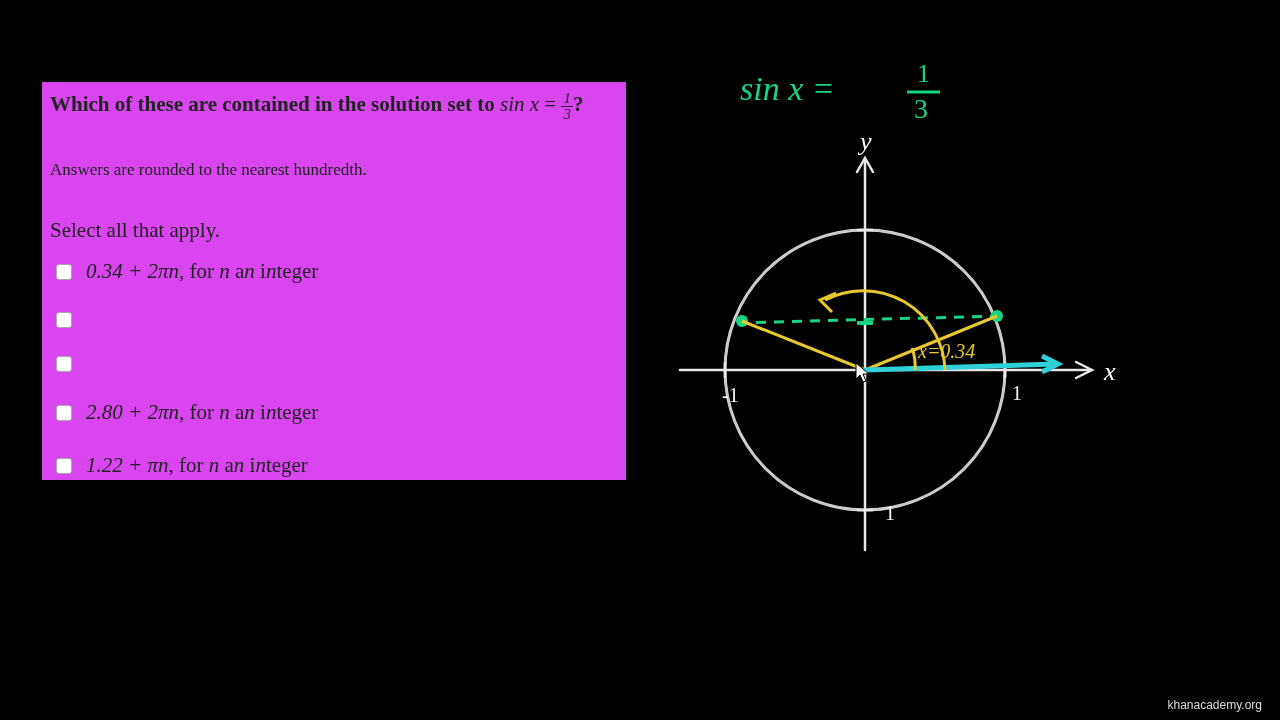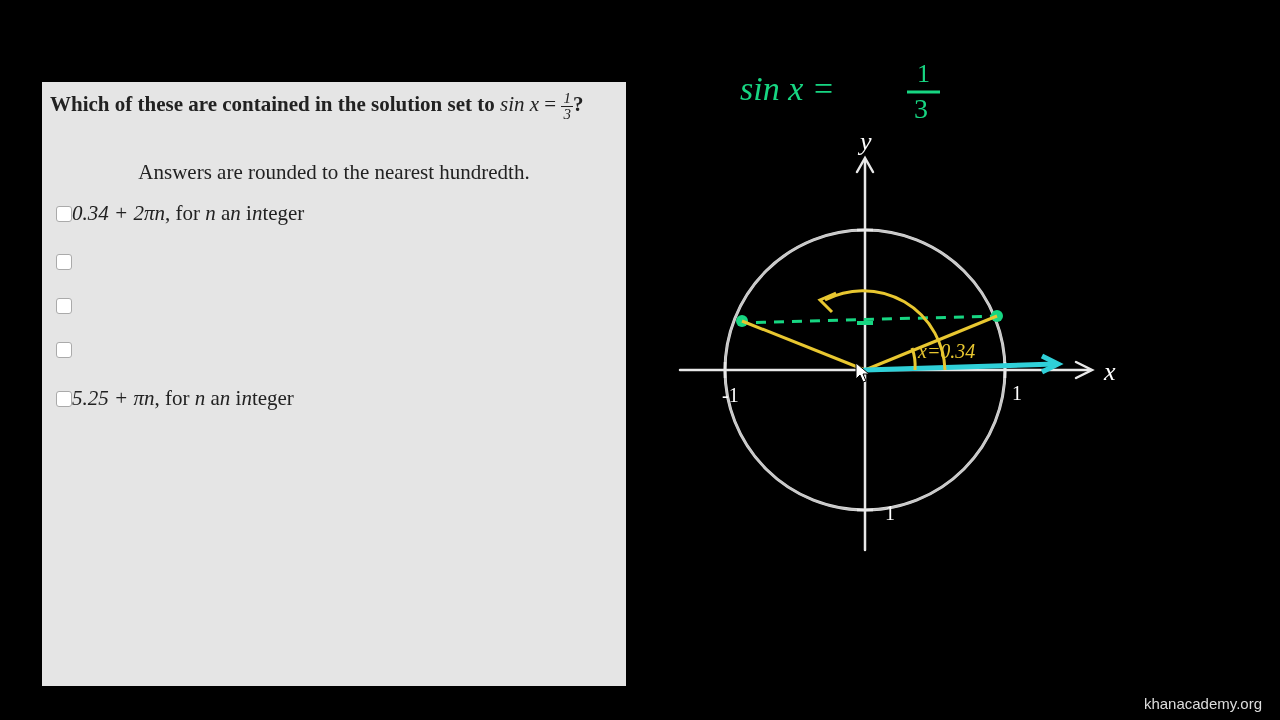--- a/index.html
+++ b/index.html
@@ -9,22 +9,22 @@
     background: #000;
     position: relative;
     font-family: Georgia, 'Times New Roman', serif;
     overflow: hidden;
   }
   .question-panel {
     position: absolute;
     left: 42px;
     top: 82px;
     width: 584px;
-    height: 604px;
-    background: #e5e5e5;
+    height: 398px;
+    background: #d946ef;
     padding: 8px 8px 8px 8px;
     color: #222;
   }
   .question-text {
     font-size: 21px;
     font-weight: bold;
     line-height: 1.35;
   }
   .question-text .math { font-family: Georgia, serif; font-style: italic; font-weight: normal; }
   .frac {
@@ -32,34 +32,34 @@
     vertical-align: -8px;
     text-align: center;
     font-size: 15px;
     line-height: 1;
     font-weight: normal;
   }
   .frac .num { display: block; border-bottom: 1px solid #222; padding: 0 2px; }
   .frac .den { display: block; padding: 0 2px; }
   .subtext {
     margin-top: 38px;
-    font-size: 21px;
+    font-size: 17px;
     font-weight: normal;
-    text-align: center;
   }
   .select-text {
     margin-top: 38px;
     font-size: 21px;
   }
   .answer-list {
     margin-top: 16px;
   }
   .answer-row {
     display: flex;
     align-items: center;
+    gap: 14px;
     margin-bottom: 28px;
     padding-left: 6px;
   }
   .checkbox {
     width: 16px;
     height: 16px;
     border: 1px solid #aaa;
     border-radius: 3px;
     background: #fff;
     flex-shrink: 0;
@@ -74,55 +74,57 @@
     top: 50px;
     width: 480px;
     height: 540px;
   }
   .watermark {
     position: absolute;
     right: 18px;
     bottom: 8px;
     color: #ddd;
     font-family: Arial, sans-serif;
-    font-size: 15px;
+    font-size: 12px;
   }
   .cursor {
     position: absolute;
     left: 855px;
     top: 362px;
     width: 18px;
     height: 22px;
   }
 </style>
 </head>
 <body>
 
 <div class="question-panel">
   <div class="question-text">
     <span>Which of these are contained in the solution set to </span><span class="math" style="font-weight:normal"><span>sin</span> <span style="font-style:italic">x</span><span style="font-style:normal"> = </span><span class="frac"><span class="num">1</span><span class="den">3</span></span></span><span>?</span>
   </div>
   <div class="subtext">Answers are rounded to the nearest hundredth.</div>
+  <div class="select-text">Select all that apply.</div>
   <div class="answer-list">
     <div class="answer-row">
       <div class="checkbox"></div>
       <div class="answer-label"><span class="m">0.34 + 2πn</span><span>, for <span class="m">n</span> a<span class="m">n</span> i<span class="m">n</span>teger</span></div>
     </div>
     <div class="answer-row">
       <div class="checkbox"></div>
     </div>
     <div class="answer-row">
       <div class="checkbox"></div>
     </div>
     <div class="answer-row">
       <div class="checkbox"></div>
+      <div class="answer-label"><span class="m">2.80 + 2πn</span><span>, for <span class="m">n</span> a<span class="m">n</span> i<span class="m">n</span>teger</span></div>
     </div>
     <div class="answer-row">
       <div class="checkbox"></div>
-      <div class="answer-label"><span class="m">5.25 + πn</span><span>, for <span class="m">n</span> a<span class="m">n</span> i<span class="m">n</span>teger</span></div>
+      <div class="answer-label"><span class="m">1.22 + πn</span><span>, for <span class="m">n</span> a<span class="m">n</span> i<span class="m">n</span>teger</span></div>
     </div>
   </div>
 </div>
 
 <svg class="blackboard" viewBox="0 0 480 540">
 
   <text x="80" y="50" font-family="cursive" font-size="34" fill="#17d682" font-style="italic">sin  x  =</text>
   <text x="257" y="32" font-family="cursive" font-size="26" fill="#17d682">1</text>
   <line x1="247" y1="42" x2="280" y2="42" stroke="#17d682" stroke-width="3"></line>
   <text x="254" y="68" font-family="cursive" font-size="28" fill="#17d682">3</text>

